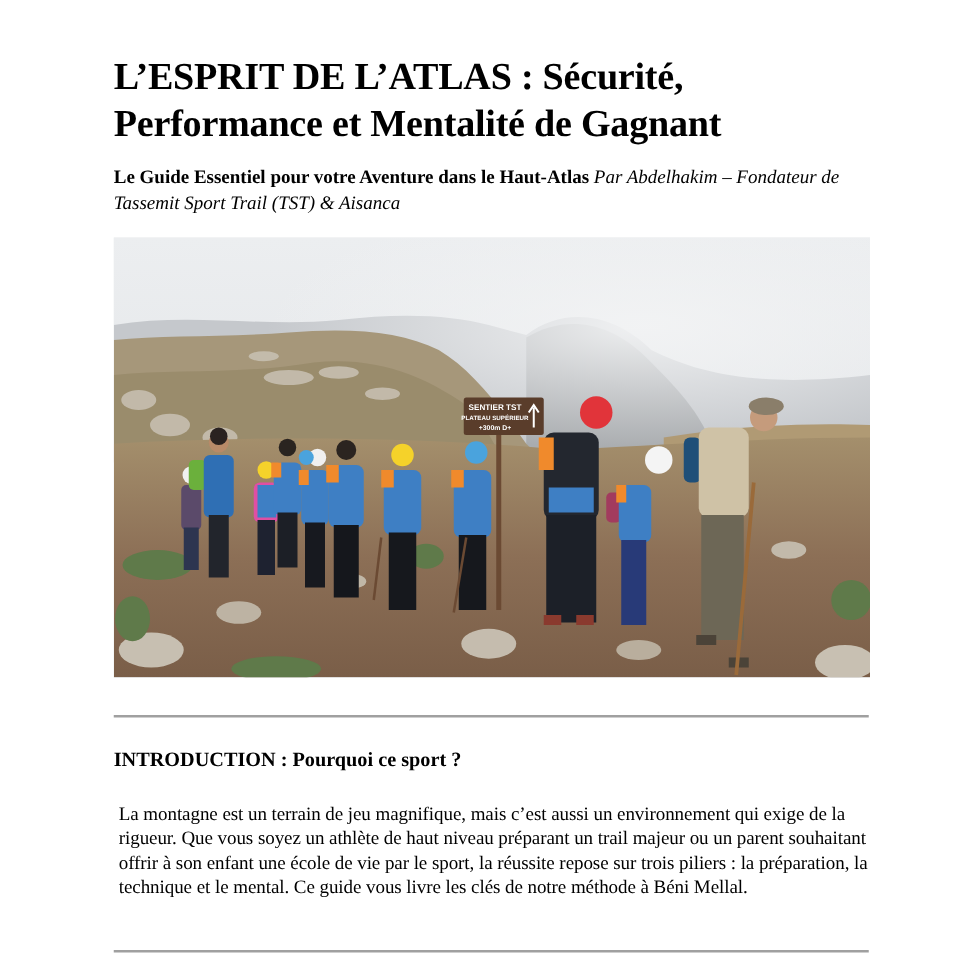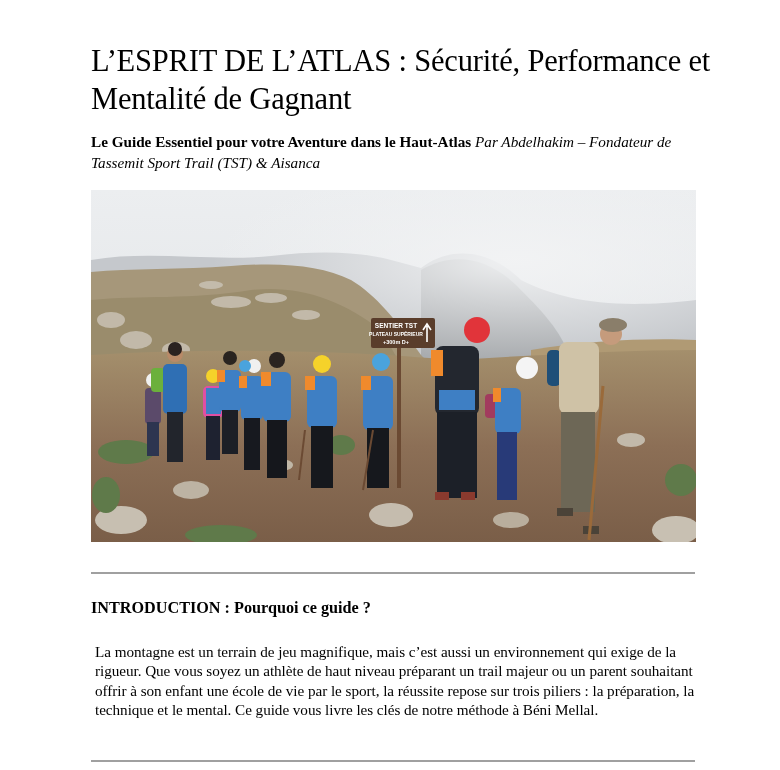--- a/index.html
+++ b/index.html
@@ -21,21 +21,21 @@
       top: 0;
       width: 606px;
     }
     .title {
       position: absolute;
       left: 0;
       top: 42px;
       width: 620px;
       margin: 0;
       font-family: "Liberation Serif", serif;
-      font-weight: normal;
+      font-weight: bold;
       font-size: 30.5px;
       line-height: 38px;
       letter-spacing: -0.2px;
     }
     .subtitle {
       position: absolute;
       left: 0;
       top: 131px;
       width: 610px;
       margin: 0;
@@ -247,18 +247,18 @@
           <circle cx="520" cy="144" r="11" fill="#c59b7c"></circle>
           <ellipse cx="522" cy="135" rx="14" ry="7" fill="#8a7e6a"></ellipse>
           <path d="M512,196 L498,350" stroke="#9a6a3a" stroke-width="3"></path>
         </g>
       </g>
     </svg>
   </div>
 
   <div class="rule r1"></div>
 
-  <h2 class="section-heading">INTRODUCTION : Pourquoi ce guide ?</h2>
+  <h2 class="section-heading">INTRODUCTION : Pourquoi ce sport ?</h2>
 
   <p class="intro">La montagne est un terrain de jeu magnifique, mais c’est aussi un environnement qui exige de la rigueur. Que vous soyez un athlète de haut niveau préparant un trail majeur ou un parent souhaitant offrir à son enfant une école de vie par le sport, la réussite repose sur trois piliers : la préparation, la technique et le mental. Ce guide vous livre les clés de notre méthode à Béni Mellal.</p>
 
   <div class="rule r2"></div>
 </div>
 
 </body></html>

